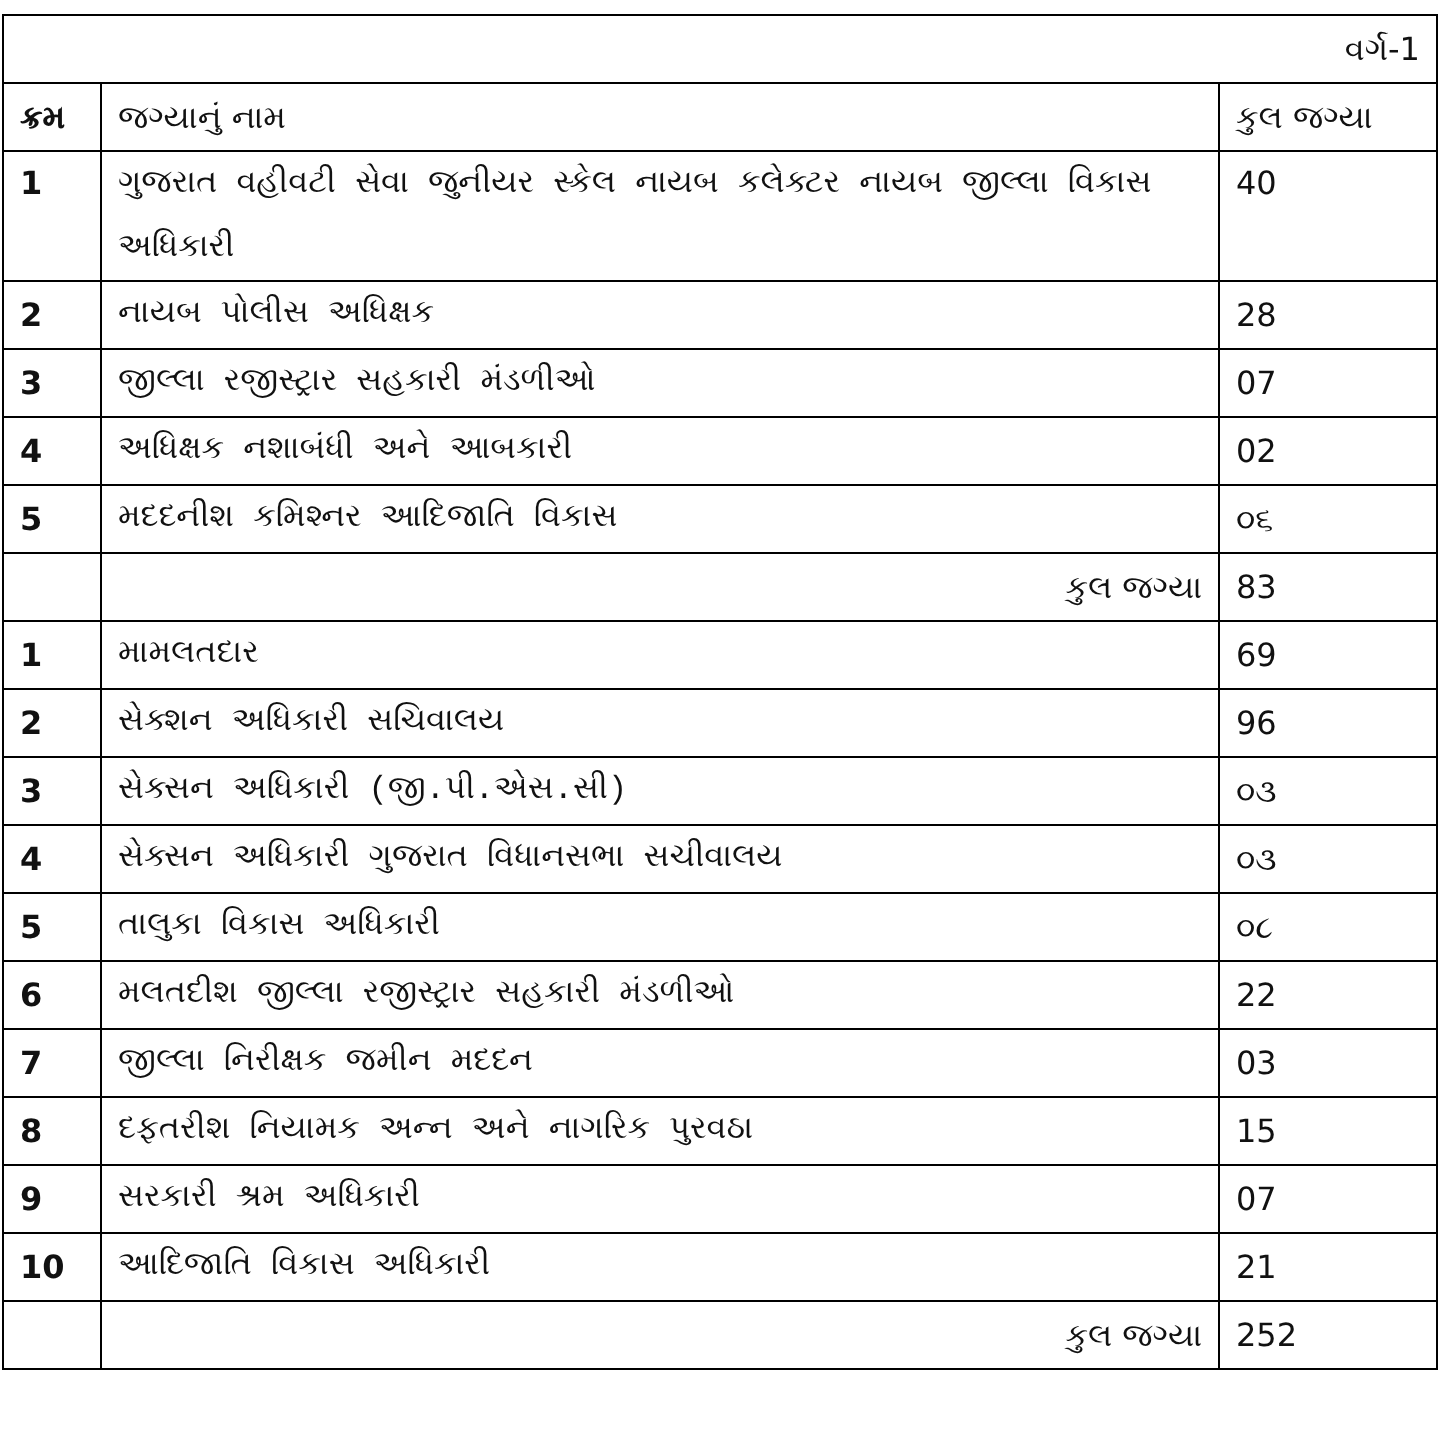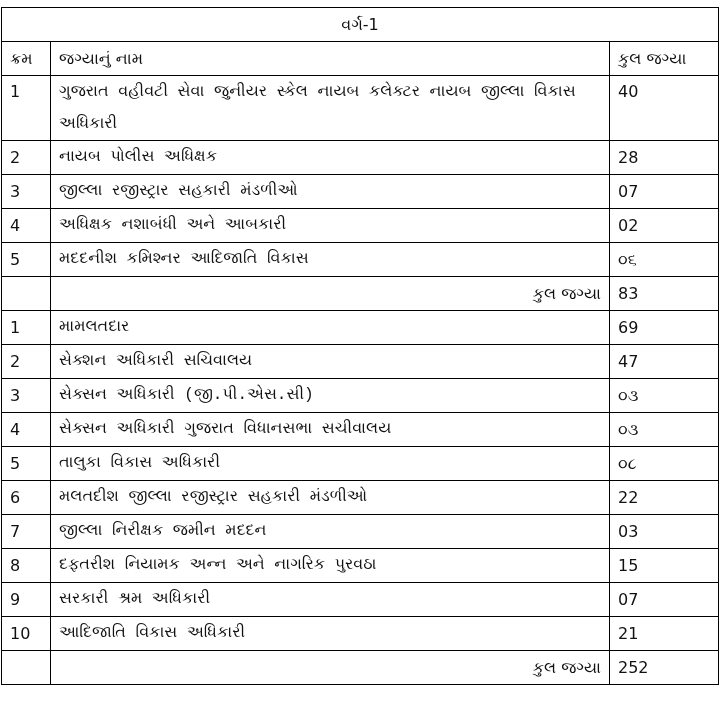--- a/index.html
+++ b/index.html
@@ -10,23 +10,23 @@
       width: 717px; border-collapse: collapse; table-layout: fixed;
       font-size: 16px;
     }
     table.posts td {
       border: 1.5px solid #000; padding: 0 8px; vertical-align: top;
       line-height: 33px; height: 33px;
     }
     col.c-num { width: 49px; }
     col.c-name { width: 559px; }
     col.c-count { width: 109px; }
-    td.sec-head { text-align: center; height: 31px; line-height: 31px; }
+    td.sec-head { text-align: right; height: 31px; line-height: 31px; }
     tr.sec2-head td.sec-head { height: 42px; line-height: 36px; vertical-align: top; }
-    td.num { padding-left: 8px; }
+    td.num { padding-left: 8px; font-weight: bold; }
     td.total-label { text-align: right; padding-right: 9px; }
     tr.multi td { line-height: 32px; }
     td.name { white-space: normal; font-family: Liberation Mono, monospace; }
   </style>
 </head>
 <body>
 
 <table class="posts">
   <colgroup>
       <col class="c-num">
@@ -75,21 +75,21 @@
     </tr>
 
     <tr>
       <td class="num">1</td>
       <td class="name">મામલતદાર</td>
       <td>69</td>
     </tr>
     <tr>
       <td class="num">2</td>
       <td class="name">સેક્શન અધિકારી સચિવાલય</td>
-      <td>47</td>
+      <td>96</td>
     </tr>
     <tr>
       <td class="num">3</td>
       <td class="name">સેક્સન અધિકારી (જી.પી.એસ.સી)</td>
       <td>૦૩</td>
     </tr>
     <tr>
       <td class="num">4</td>
       <td class="name">સેક્સન અધિકારી ગુજરાત વિધાનસભા સચીવાલય</td>
       <td>૦૩</td>

